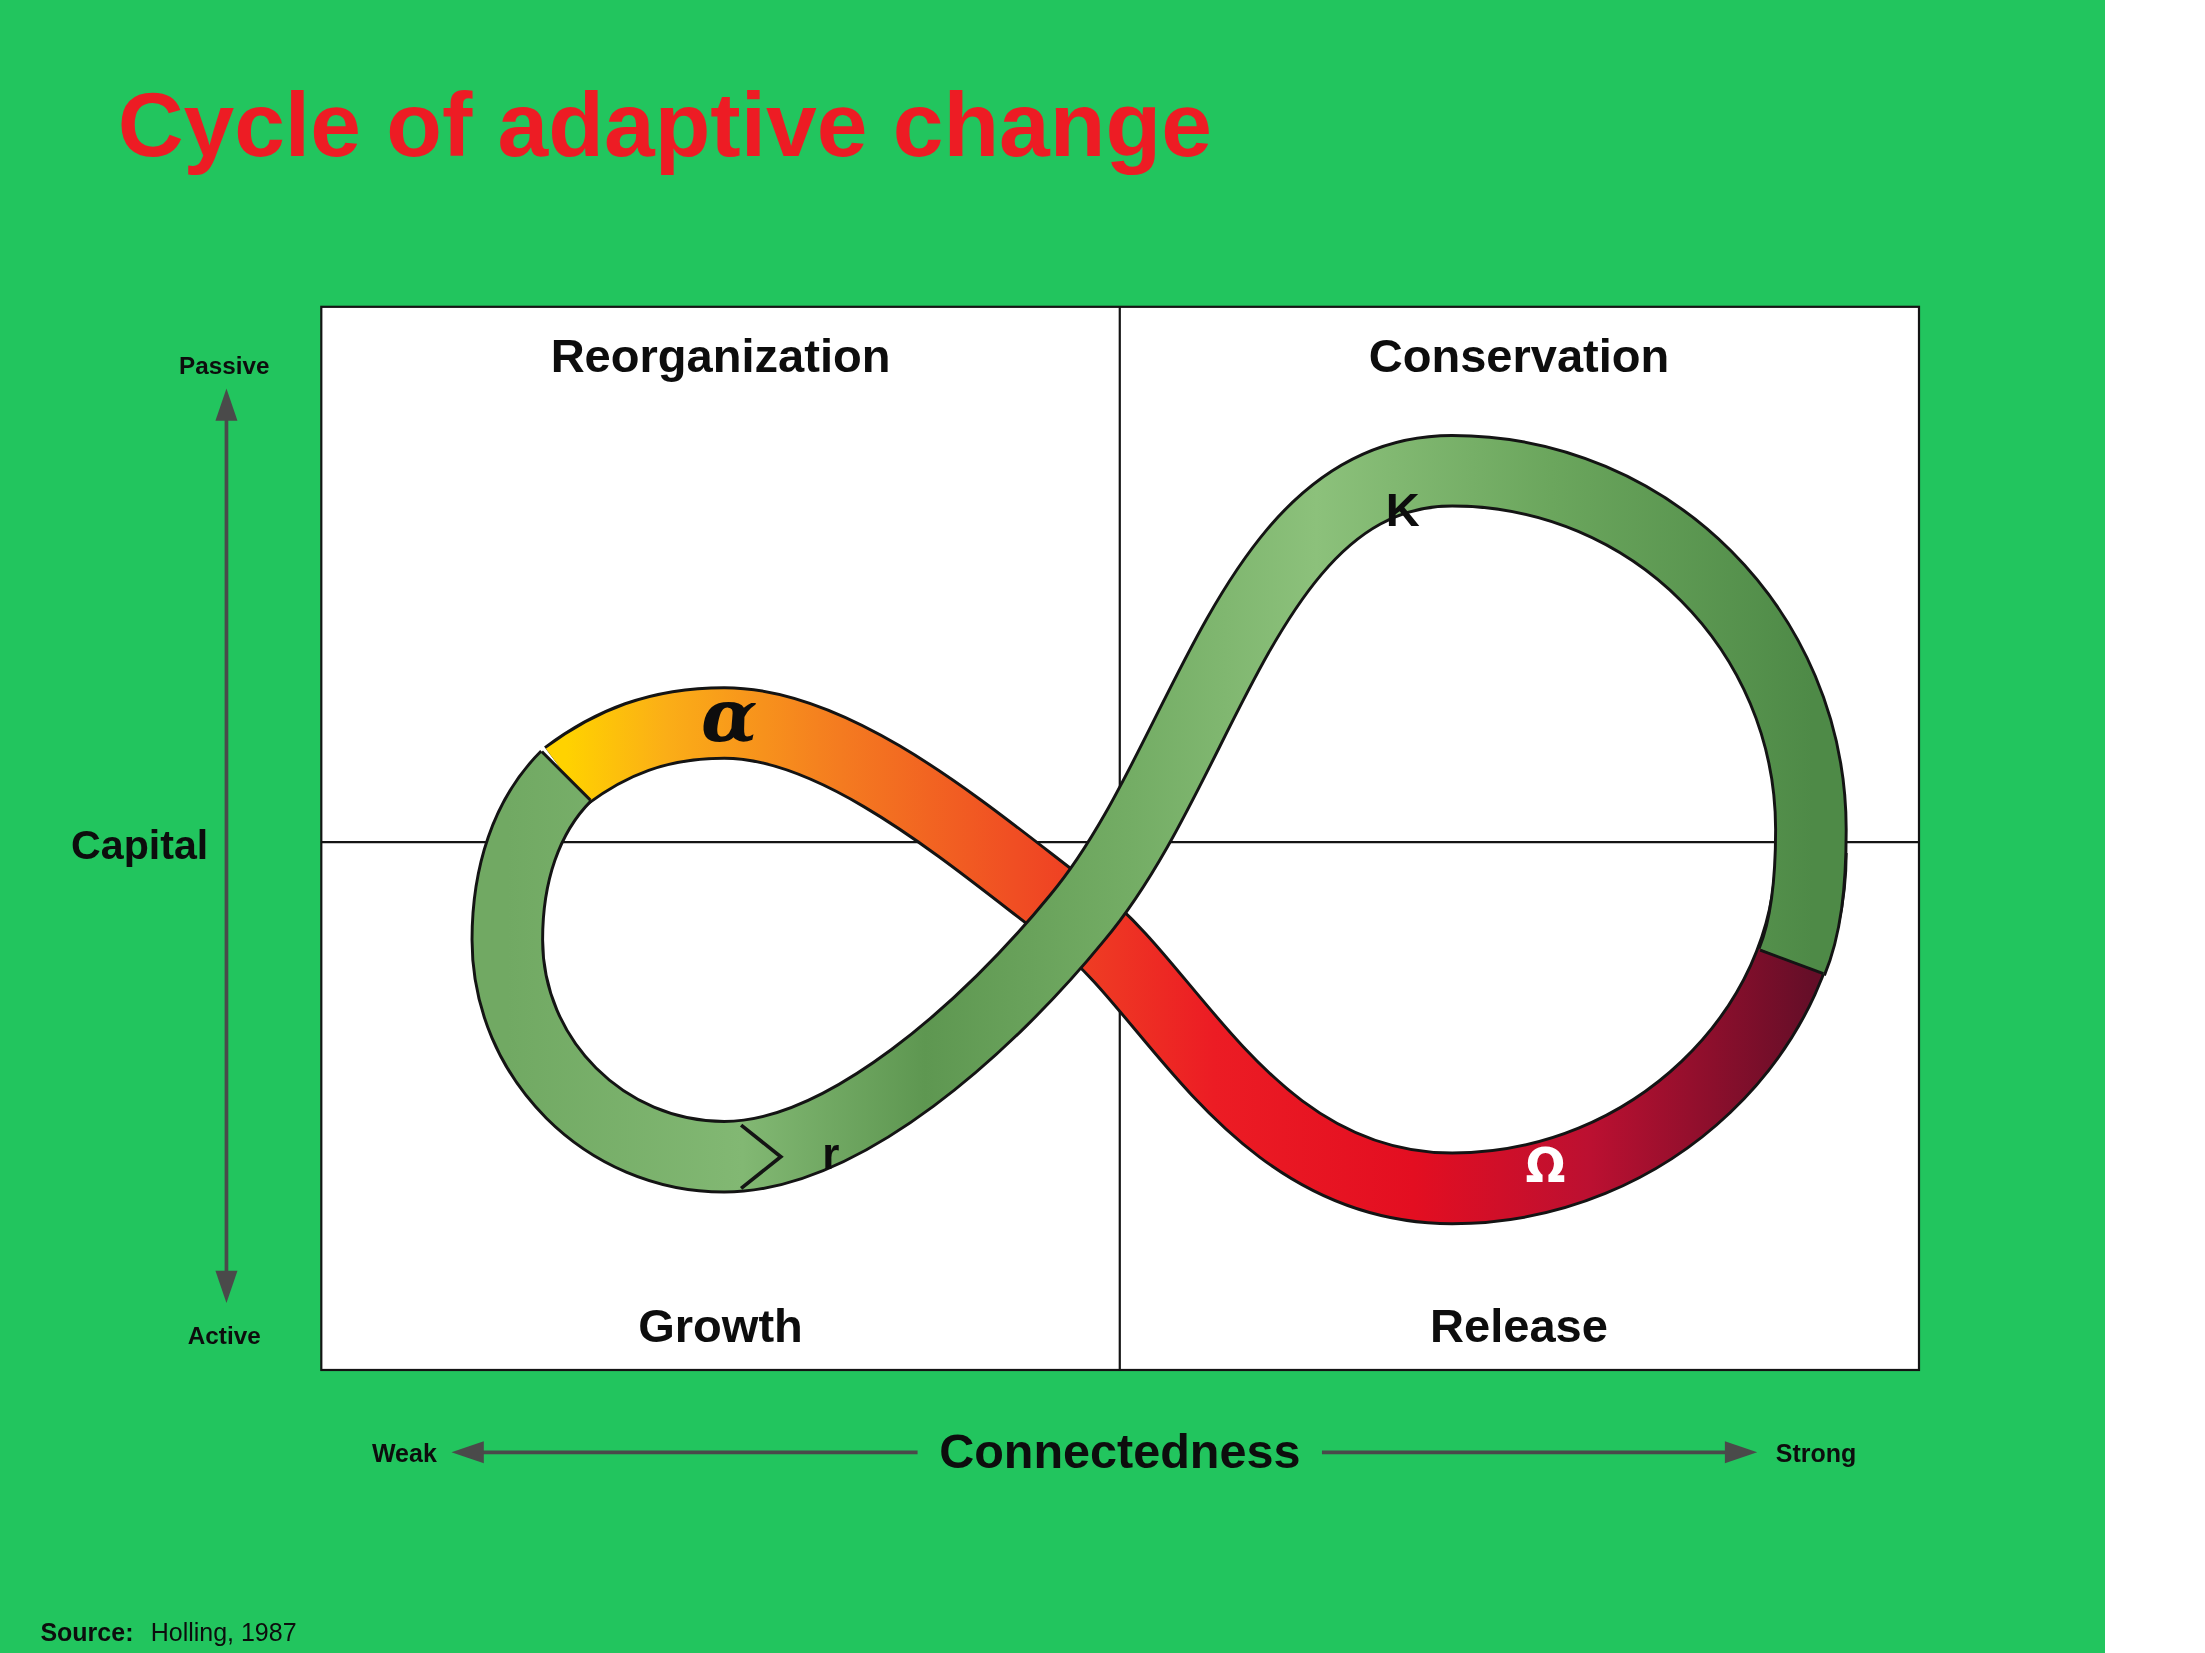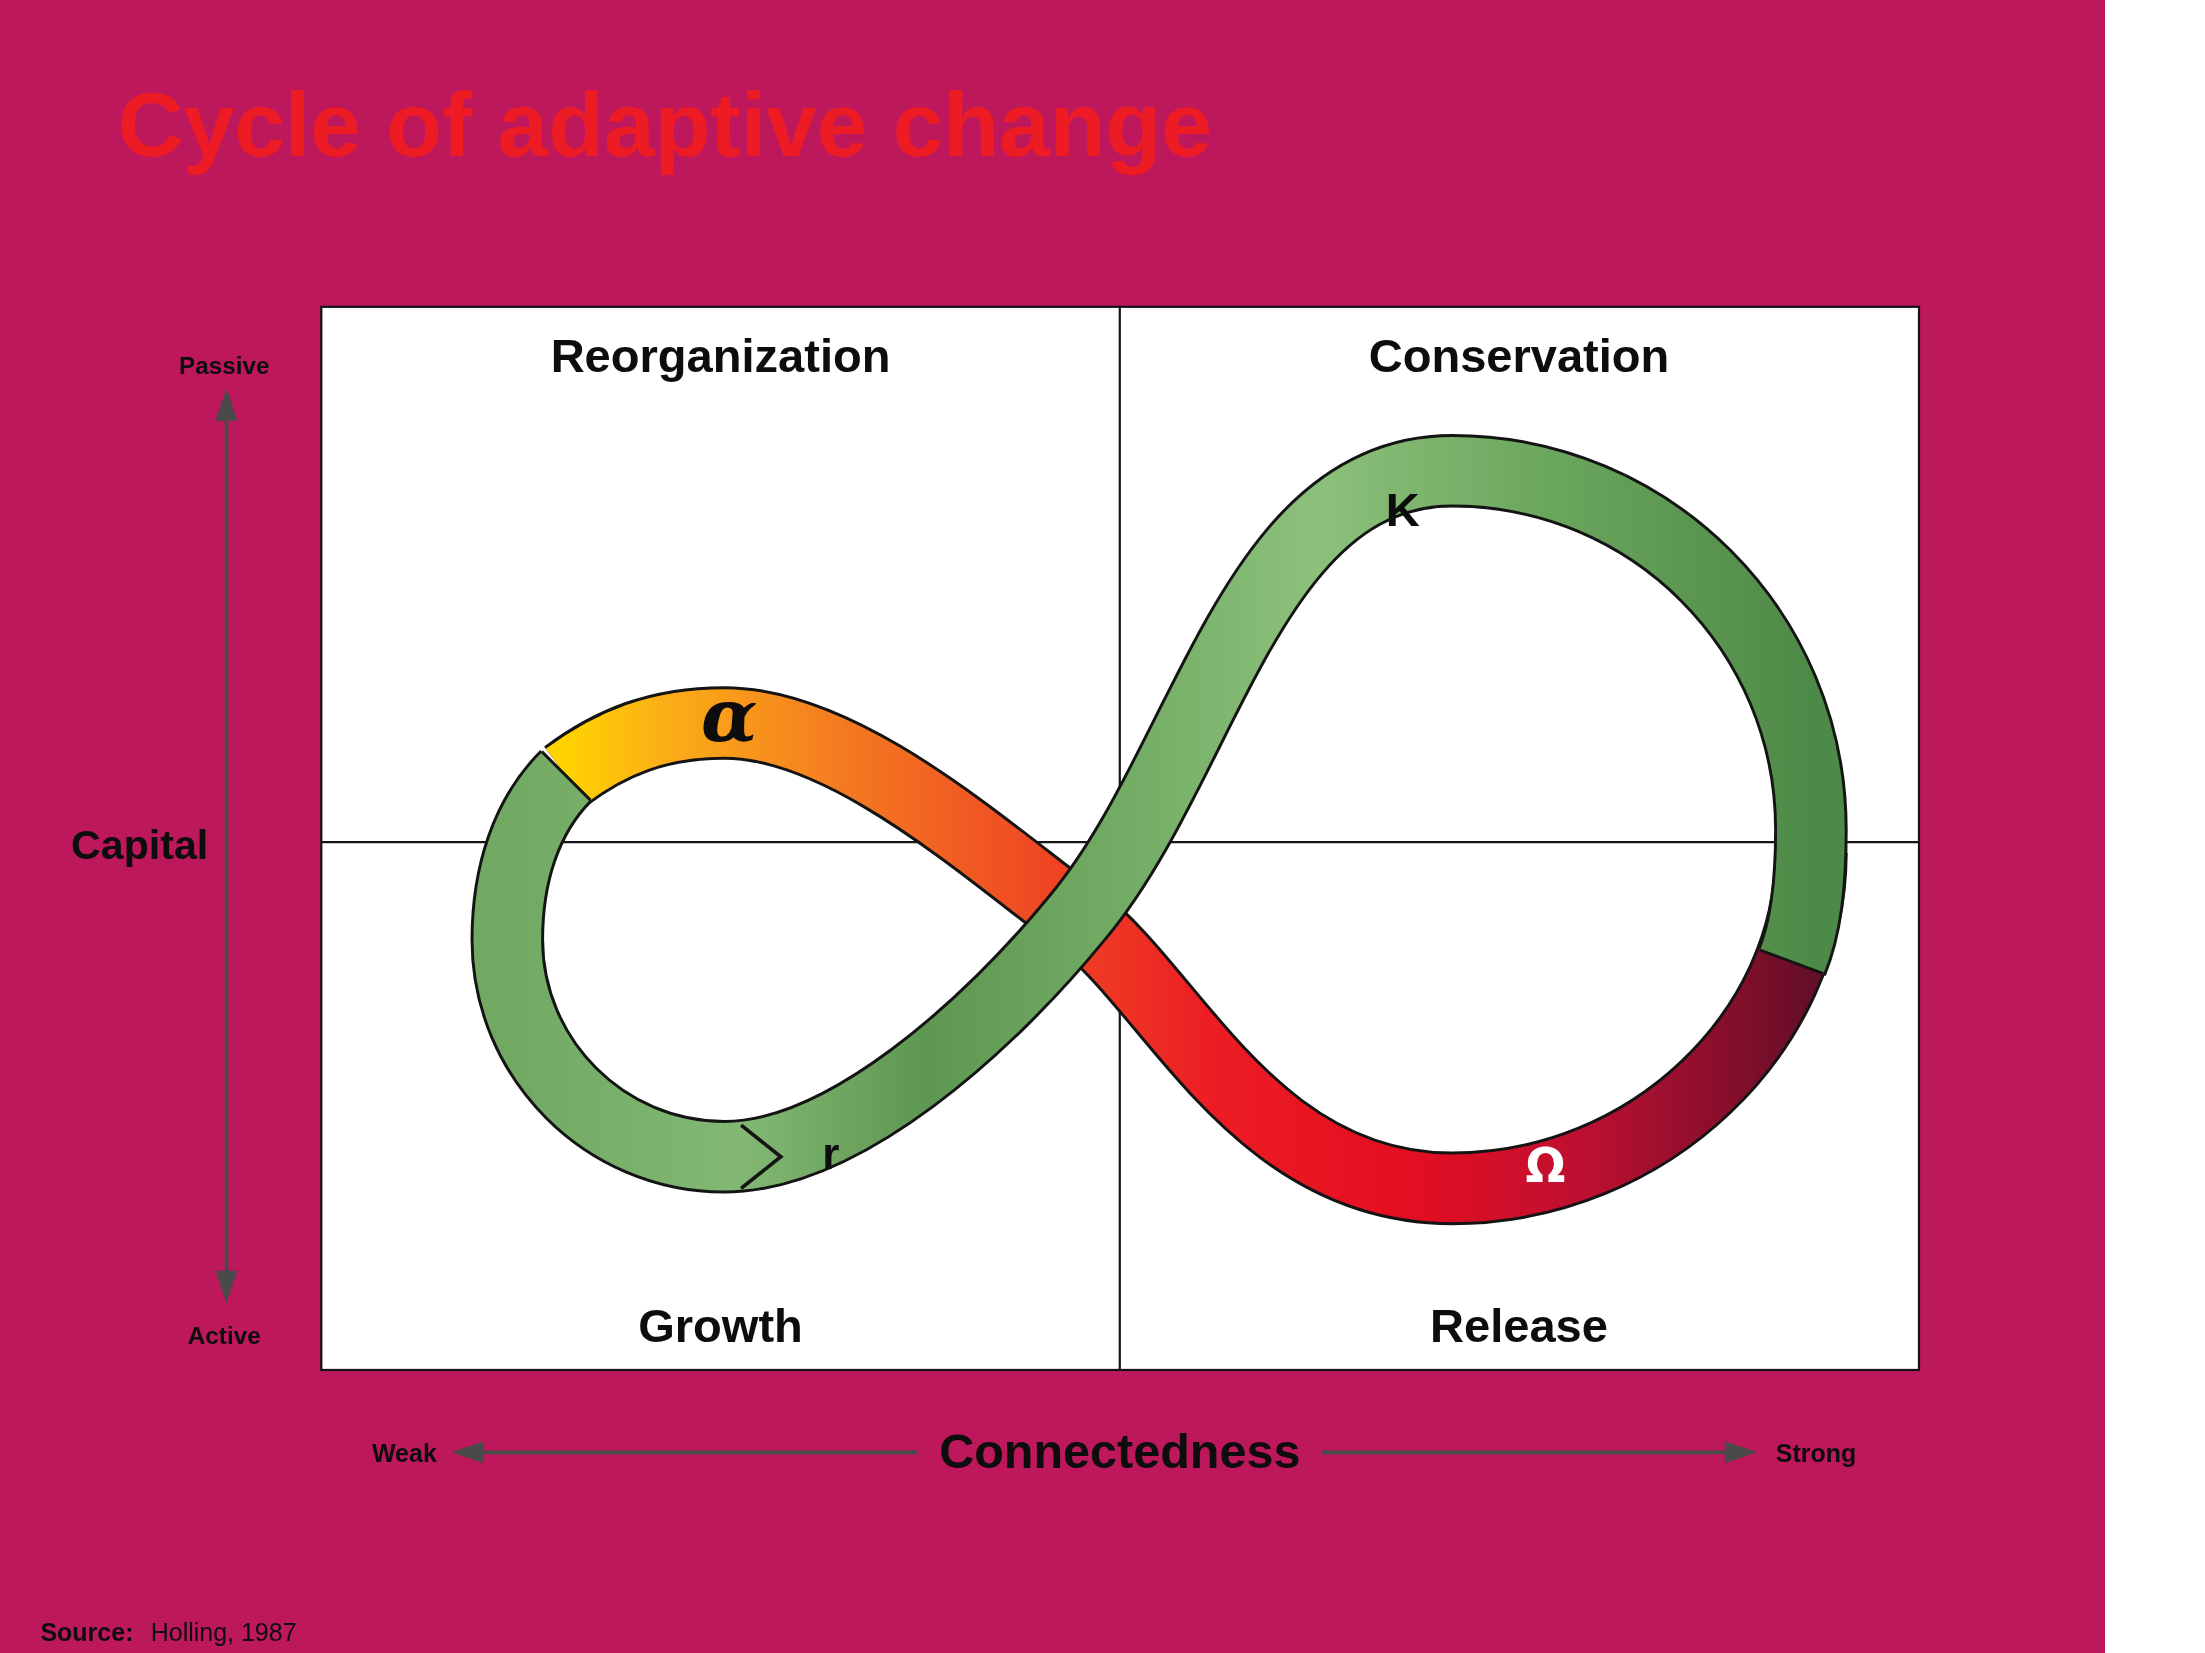--- a/index.html
+++ b/index.html
@@ -1,20 +1,20 @@
 <!DOCTYPE html>
 <html style="font-size:11.8px"><head>
 <meta charset="utf-8">
 <style>
   html, body { margin: 0; padding: 0; background: #ffffff; }
   .page {
     position: relative;
     width: 2105px;
     height: 1654px;
-    background: #be185d;
+    background: #22c55e;
     font-family: "Liberation Sans", sans-serif;
     overflow: hidden;
   }
   svg { position: absolute; left: 0; top: 0; }
   text { font-family: "Liberation Sans", sans-serif; }
   .serif-greek { font-family: "DejaVu Serif", serif; }
   .sans-greek  { font-family: "DejaVu Sans", sans-serif; }
 </style>
 </head>
 <body>

